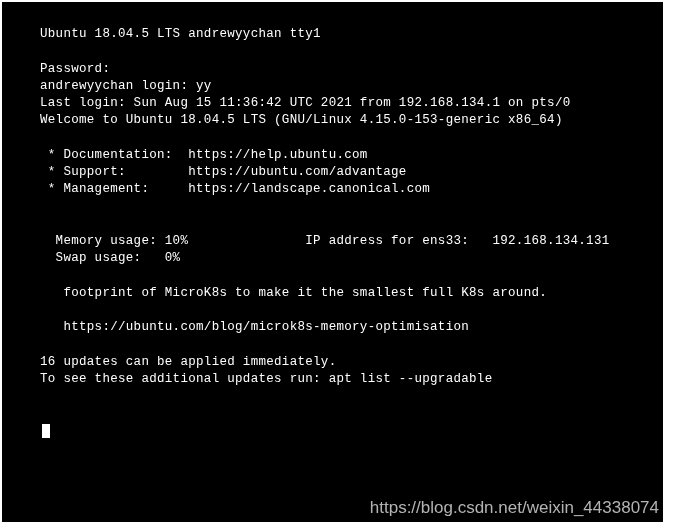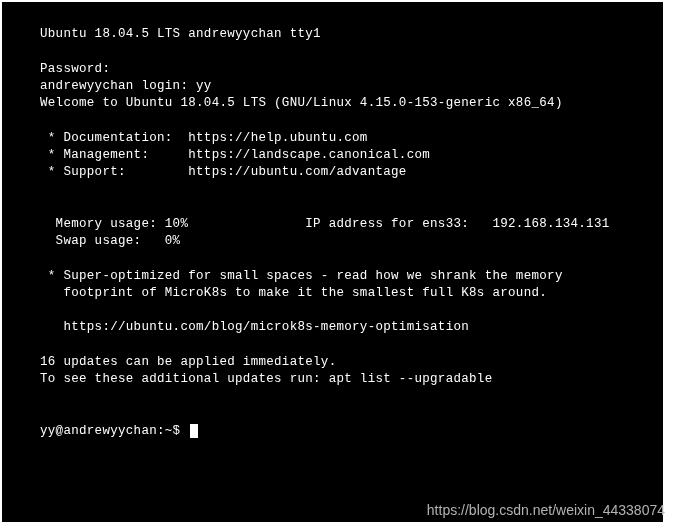--- a/index.html
+++ b/index.html
@@ -36,50 +36,50 @@
       display: inline-block;
       width: 8px;
       height: 14px;
       background: #ffffff;
       vertical-align: text-bottom;
       margin-left: 2px;
     }
     .watermark {
       position: absolute;
       bottom: 6px;
-      right: 10px;
+      right: 16px;
       color: #b3b3b3;
       font-family: Arial, sans-serif;
-      font-size: 14px;
+      font-size: 17px;
       z-index: 10;
     }
   </style>
 </head>
 <body>
 
 <div class="terminal-window">
   <div class="terminal-line">Ubuntu 18.04.5 LTS andrewyychan tty1</div>
   <div class="terminal-line"> </div>
   <div class="terminal-line">Password:</div>
   <div class="terminal-line">andrewyychan login: yy</div>
+  <div class="terminal-line">Last login: Sun Aug 15 11:36:42 UTC 2021 from 192.168.134.1 on pts/0</div>
   <div class="terminal-line">Welcome to Ubuntu 18.04.5 LTS (GNU/Linux 4.15.0-153-generic x86_64)</div>
   <div class="terminal-line"> </div>
   <div class="terminal-line"> * Documentation:  https://help.ubuntu.com</div>
+  <div class="terminal-line"> * Support:        https://ubuntu.com/advantage</div>
   <div class="terminal-line"> * Management:     https://landscape.canonical.com</div>
-  <div class="terminal-line"> * Support:        https://ubuntu.com/advantage</div>
   <div class="terminal-line"> </div>
   <div class="terminal-line"> </div>
   <div class="terminal-line">  Memory usage: 10%               IP address for ens33:   192.168.134.131</div>
   <div class="terminal-line">  Swap usage:   0%</div>
   <div class="terminal-line"> </div>
-  <div class="terminal-line"> * Super-optimized for small spaces - read how we shrank the memory</div>
   <div class="terminal-line">   footprint of MicroK8s to make it the smallest full K8s around.</div>
   <div class="terminal-line"> </div>
   <div class="terminal-line">   https://ubuntu.com/blog/microk8s-memory-optimisation</div>
   <div class="terminal-line"> </div>
   <div class="terminal-line">16 updates can be applied immediately.</div>
   <div class="terminal-line">To see these additional updates run: apt list --upgradable</div>
   <div class="terminal-line"> </div>
   <div class="terminal-line"> </div>
-  <div class="terminal-line"><span>yy@andrewyychan:~$ </span><span class="cursor"></span></div>
+  <div class="terminal-line"><span class="cursor"></span></div>
 </div>
 
 <div class="watermark">https://blog.csdn.net/weixin_44338074</div>
 
 </body></html>

